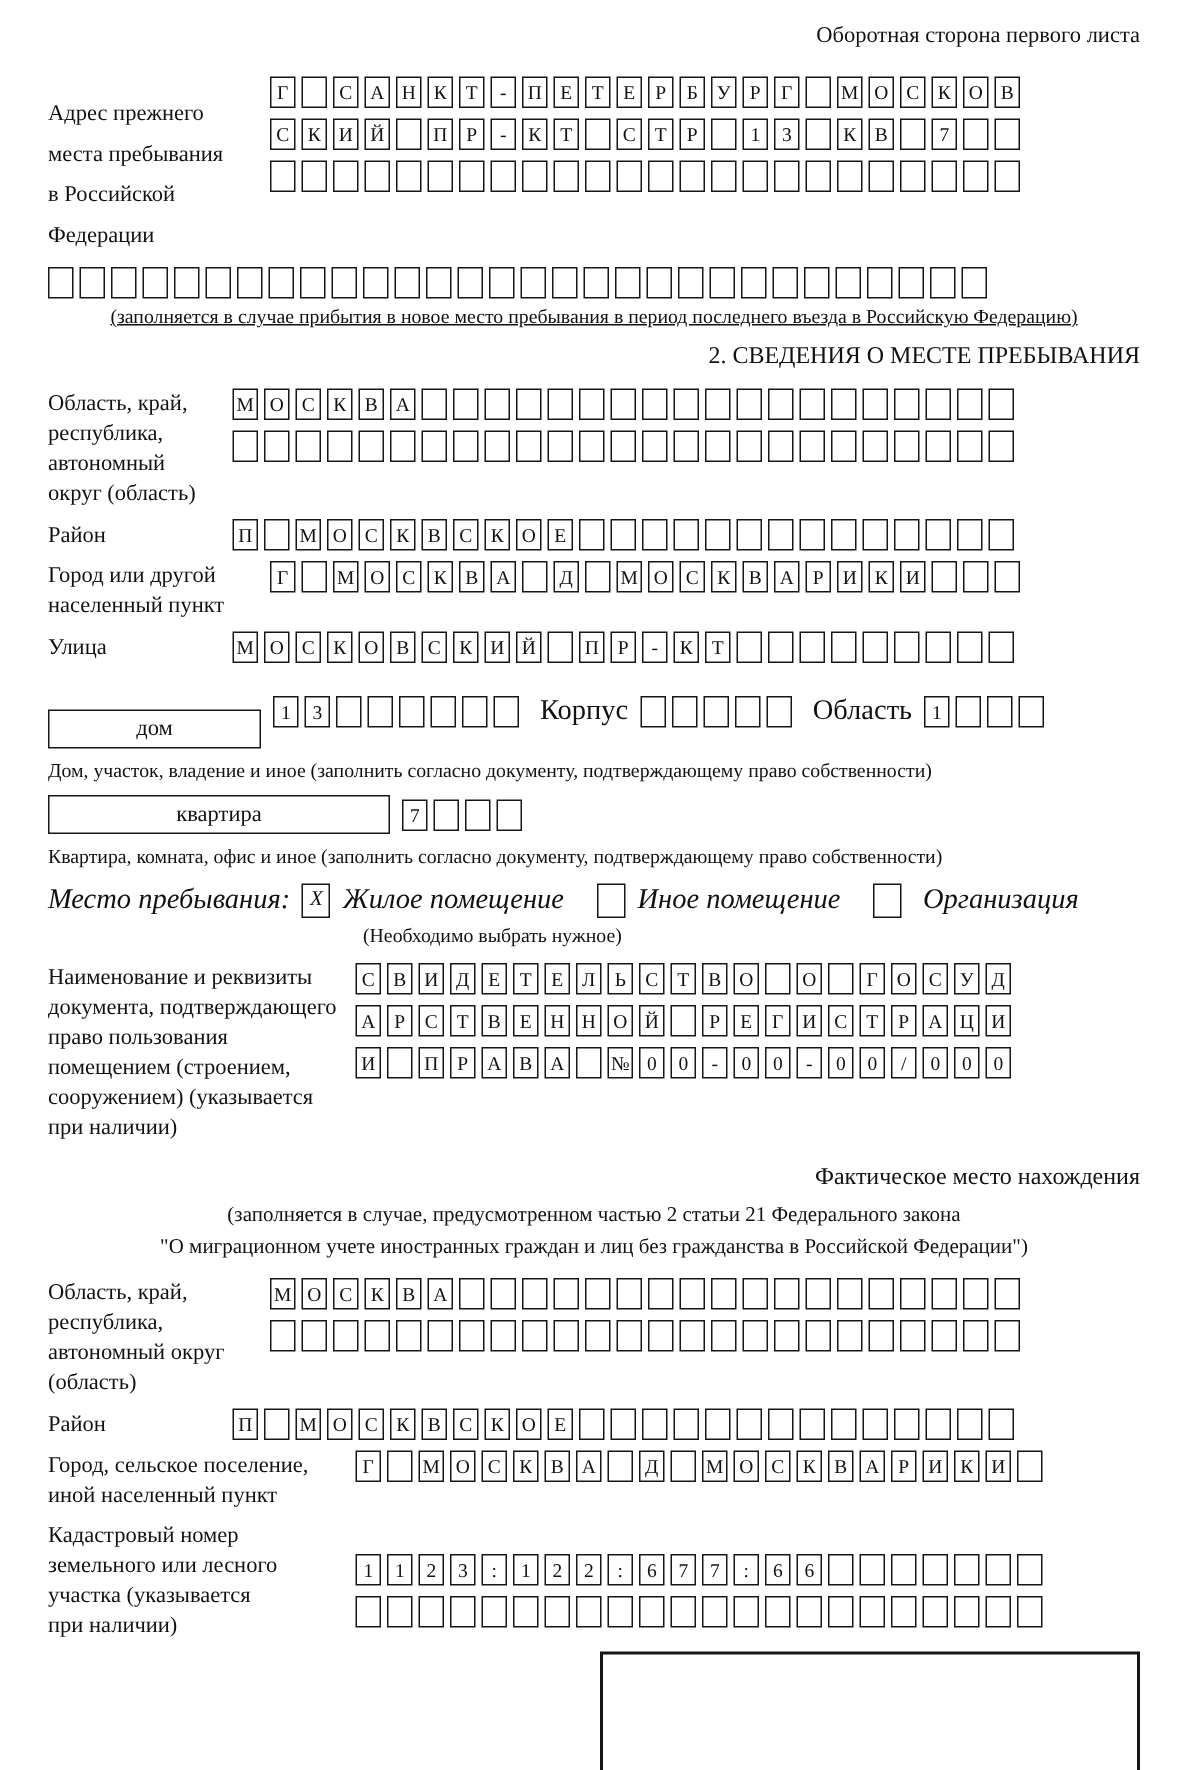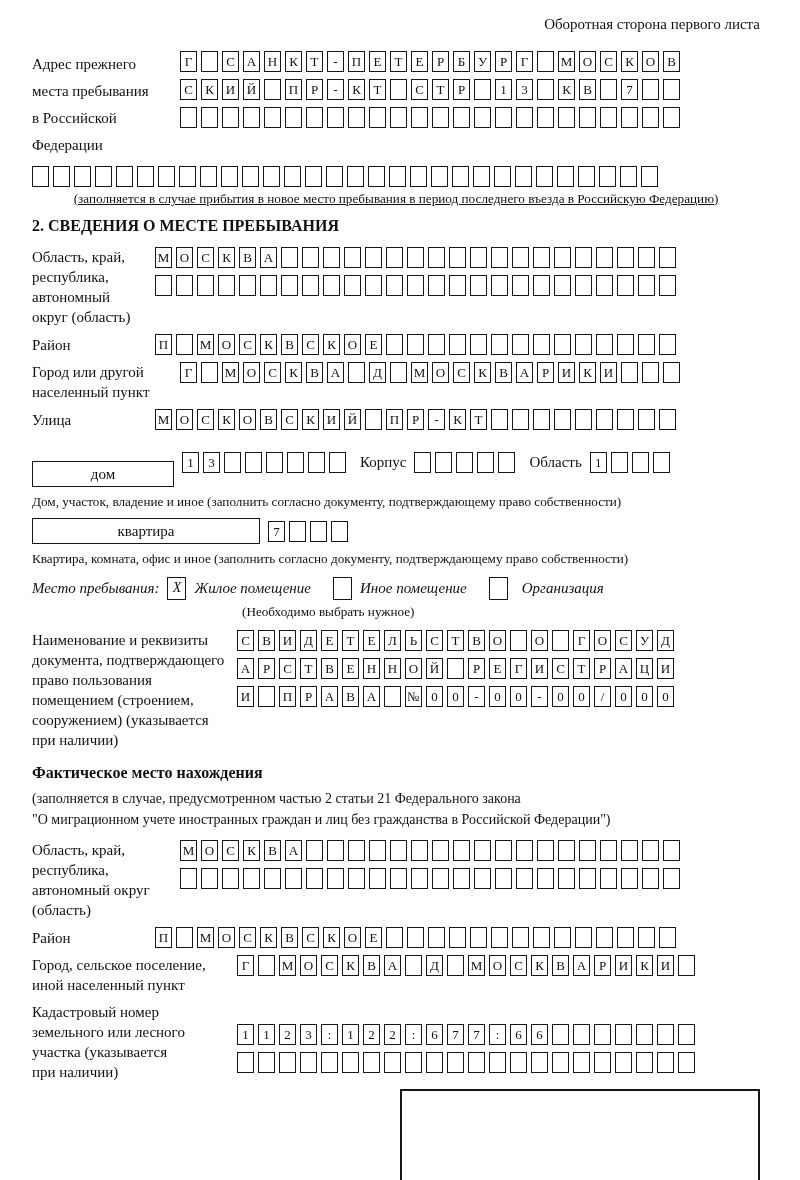--- a/index.html
+++ b/index.html
@@ -6,41 +6,41 @@
   .sheet{
     width:800px;min-height:1180px;box-sizing:border-box;
     padding:16px 40px 20px 32px;
     font-family:"Liberation Serif","DejaVu Serif",serif;
     color:#111;background:#fff;
   }
   .hdr-note{text-align:right;font-size:15px;margin-bottom:18px;}
   .row{display:flex;align-items:flex-start;margin-bottom:7px;}
   .row.center-v{align-items:center;}
   .lbl{font-size:15px;line-height:20px;white-space:pre-line;flex:none;}
-  .lbl.tall{line-height:27px;}
+  .lbl.tall{line-height:27px;margin-top:12px;}
   .w123{width:123px;} .w148{width:148px;} .w205{width:205px;}
   .cellcol{display:flex;flex-direction:column;gap:7px;}
   .cells{display:flex;gap:4px;flex:none;}
   .cell{
     width:17px;height:21px;flex:none;border:1.6px solid #161616;
     display:flex;align-items:center;justify-content:center;
     font-size:13px;line-height:1;background:#fff;box-sizing:border-box;
   }
   .cell.cb{width:19px;height:23px;font-size:14px;}
   .caption{font-size:13.2px;margin:2px 0 8px 0;}
   .caption.centered{text-align:center;text-decoration:underline;}
-  .sec-title{font-size:16px;font-weight:bold;text-align:left;margin:10px 0 12px 0;}
+  .sec-title{font-size:16px;font-weight:normal;text-align:right;margin:10px 0 12px 0;}
   .namebox{
     border:1.8px solid #161616;height:26px;box-sizing:border-box;flex:none;
     display:flex;align-items:center;justify-content:center;font-size:15px;
   }
-  .inline-lbl{font-size:15px;line-height:26px;flex:none;}
+  .inline-lbl{font-size:19px;line-height:26px;flex:none;}
   .gap8{width:8px;flex:none;} .gap14{width:14px;flex:none;} .gap22{width:22px;flex:none;}
   .choice-note{font-size:13.2px;margin:0 0 10px 210px;}
-  .sub-caption{font-size:14px;white-space:pre-line;line-height:21px;margin:2px 0 10px 0;}
+  .sub-caption{font-size:14px;text-align:center;white-space:pre-line;line-height:21px;margin:2px 0 10px 0;}
   .stamp-box{border:2px solid #161616;width:360px;height:174px;margin-left:368px;box-sizing:border-box;background:#fff;}
 </style>
 </head>
 <body>
 
 <div class="sheet">
 
   <div class="hdr-note">Оборотная сторона первого листа</div>
 
   <div class="row">

